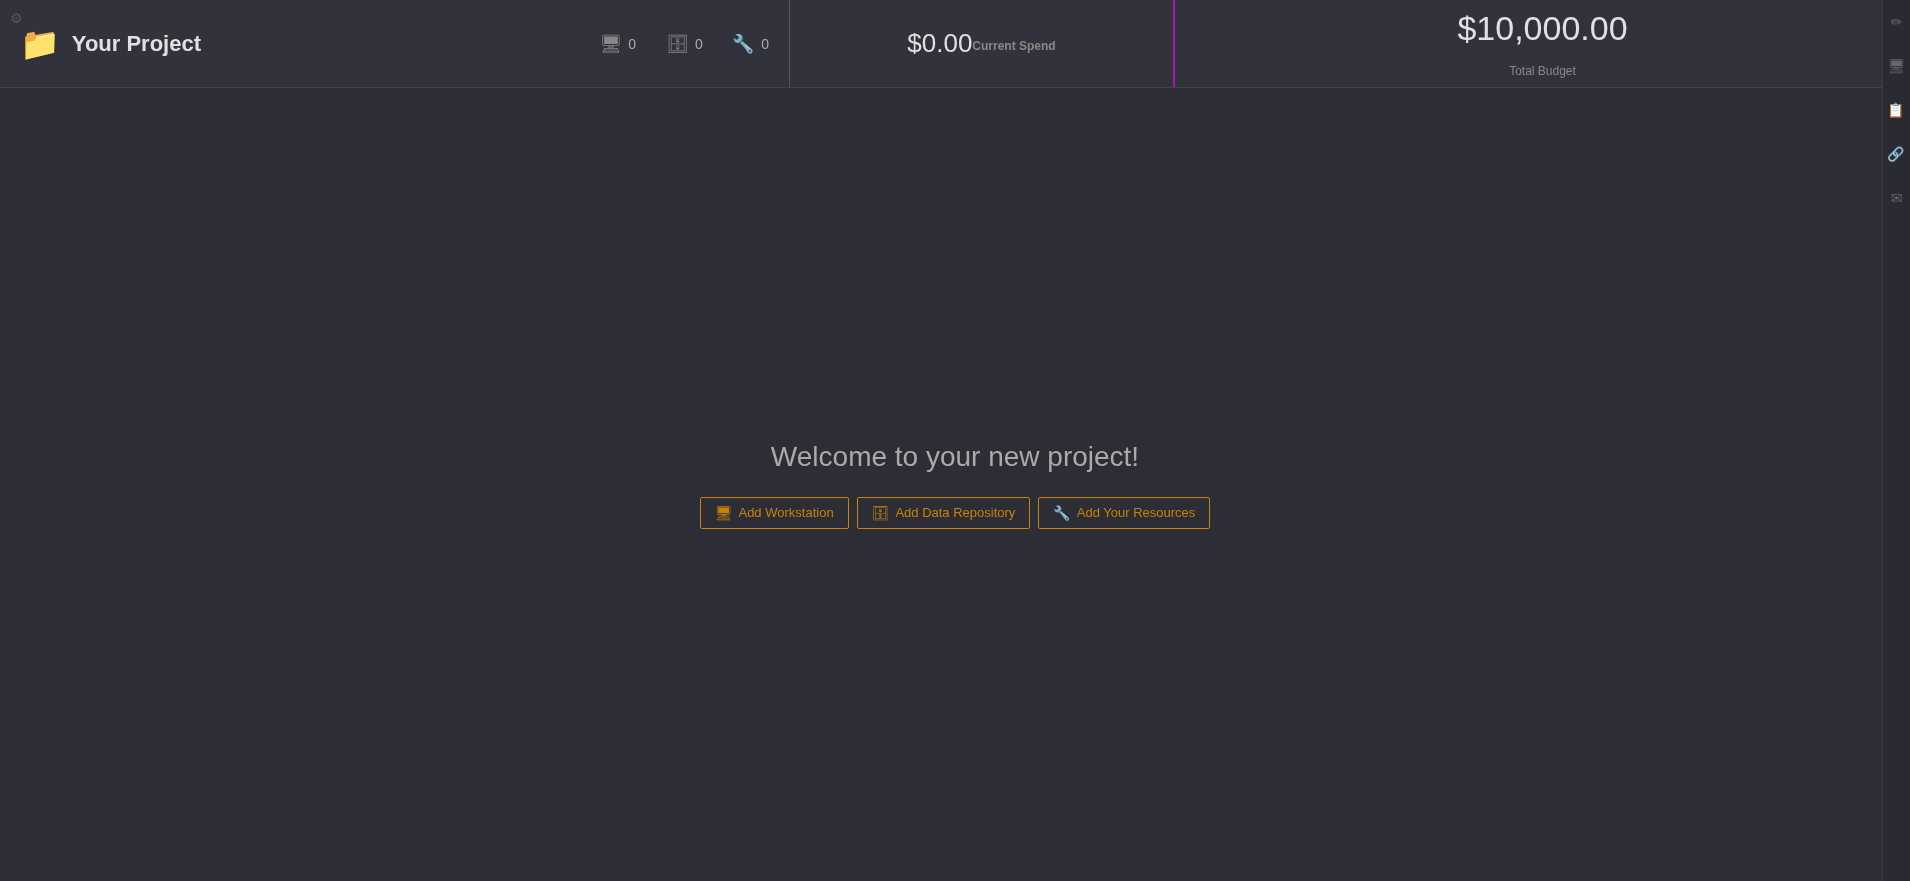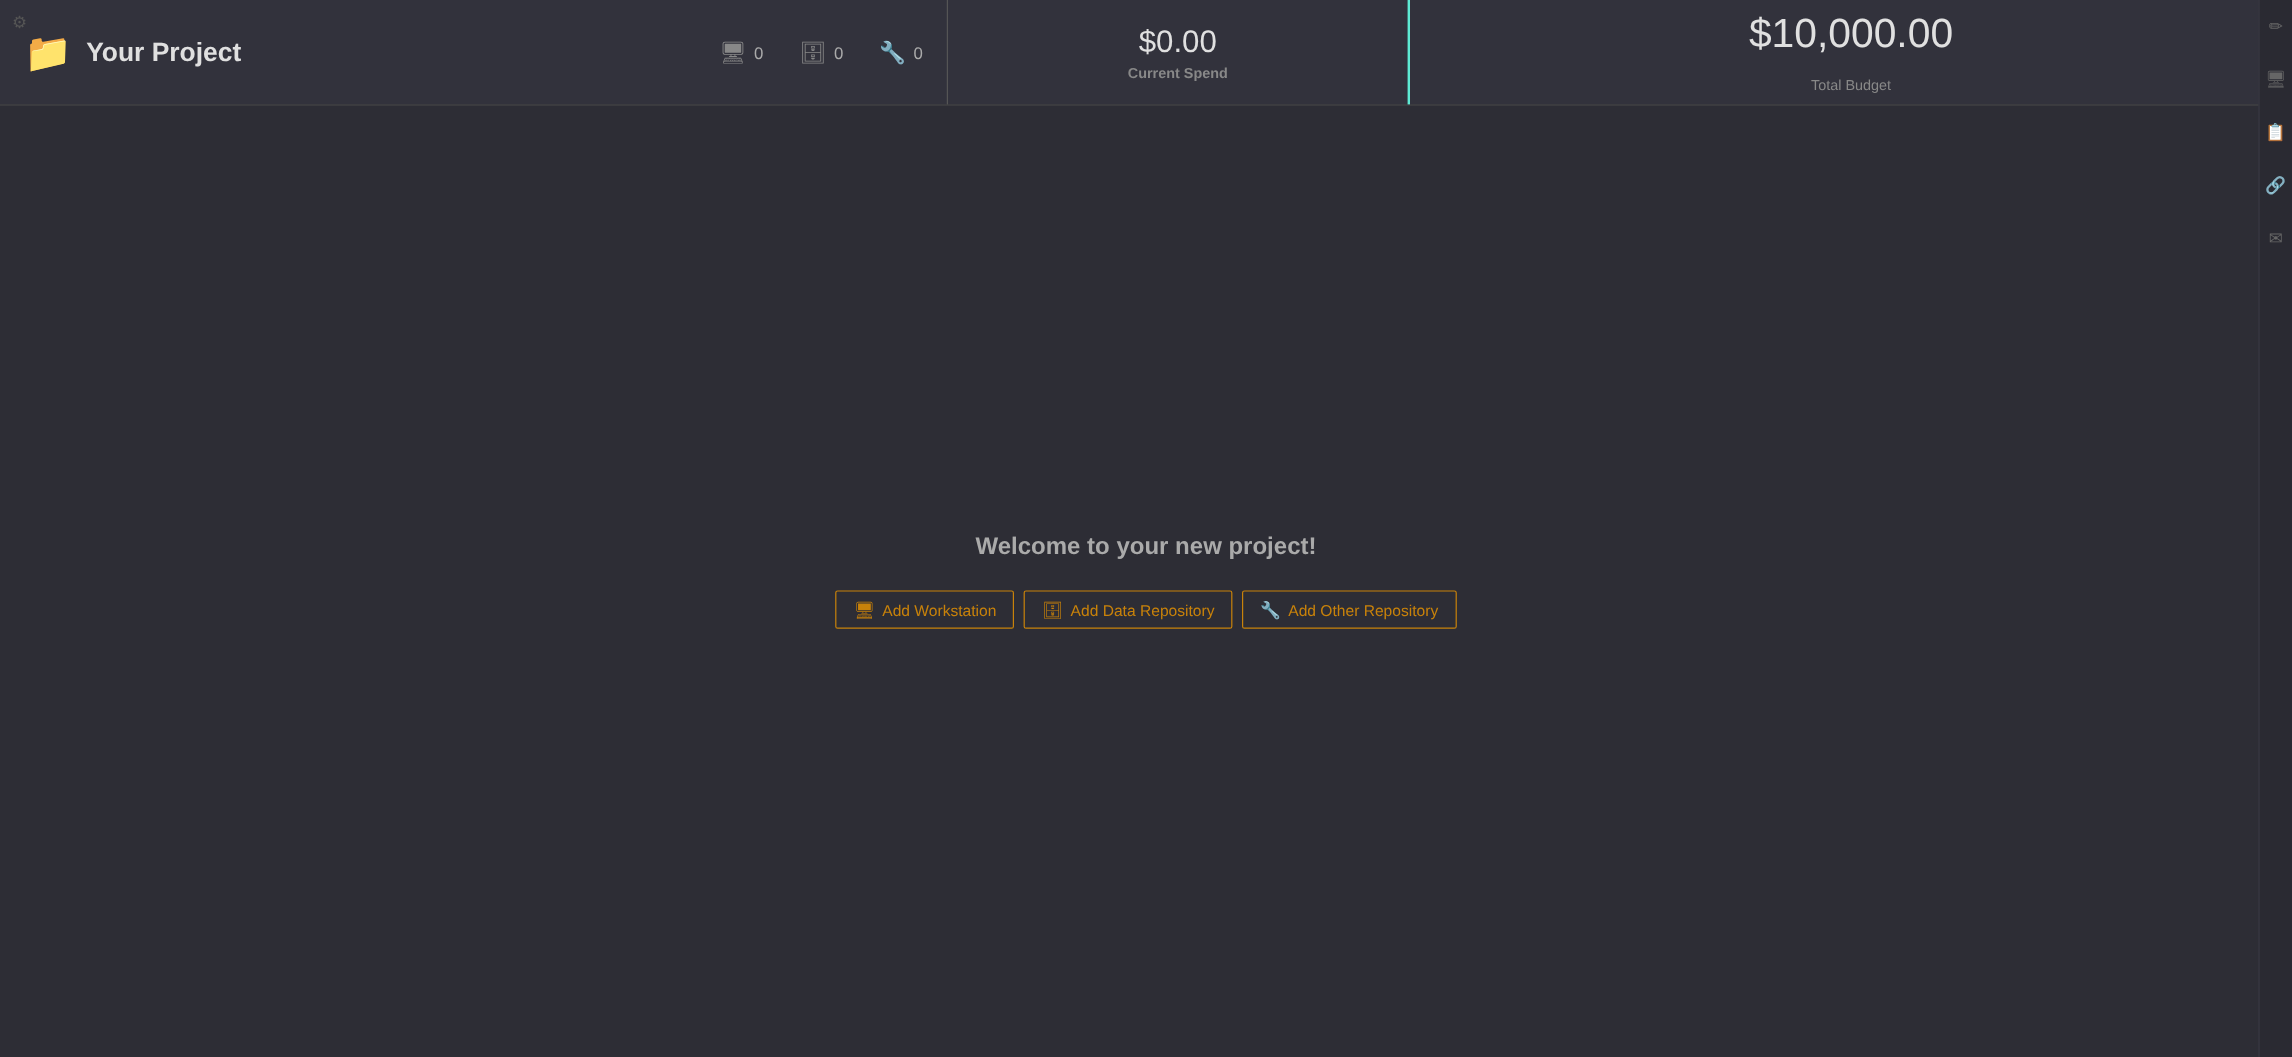--- a/index.html
+++ b/index.html
@@ -66,23 +66,23 @@
 
     .stat-item .stat-icon {
       font-size: 18px;
       color: #888;
     }
 
     .header-middle {
       display: flex;
       align-items: center;
       justify-content: center;
-      flex-direction: column;
+      flex-direction: row;
       flex: 0 0 385px;
-      border-right: 2px solid #5eead4;
+      border-right: 2px solid #a21caf;
       padding: 0 20px;
     }
 
     .spend-amount {
       font-size: 26px;
       color: #e0e0e0;
       font-weight: 300;
     }
 
     .spend-label {
@@ -141,23 +141,23 @@
       display: flex;
       align-items: center;
       justify-content: center;
       flex-direction: column;
       height: calc(881px - 88px);
       text-align: center;
       gap: 16px;
     }
 
     .welcome-title {
-      font-size: 20px;
+      font-size: 28px;
       color: #aaa;
-      font-weight: 700;
+      font-weight: 400;
     }
 
     .welcome-subtitle {
       font-size: 14px;
       color: #777;
     }
 
     .action-buttons {
       display: flex;
       gap: 8px;
@@ -235,21 +235,21 @@
     <button class="action-btn">
       <span class="btn-icon">🖥</span>
       <span>Add Workstation</span>
     </button>
     <button class="action-btn">
       <span class="btn-icon">🗄</span>
       <span>Add Data Repository</span>
     </button>
     <button class="action-btn">
       <span class="btn-icon">🔧</span>
-      <span>Add Other Repository</span>
+      <span>Add Your Resources</span>
     </button>
   </div>
 </div>
 
 <div class="right-sidebar">
   <span class="sidebar-icon">✏</span>
   <span class="sidebar-icon">🖥</span>
   <span class="sidebar-icon">📋</span>
   <span class="sidebar-icon">🔗</span>
   <span class="sidebar-icon">✉</span>

